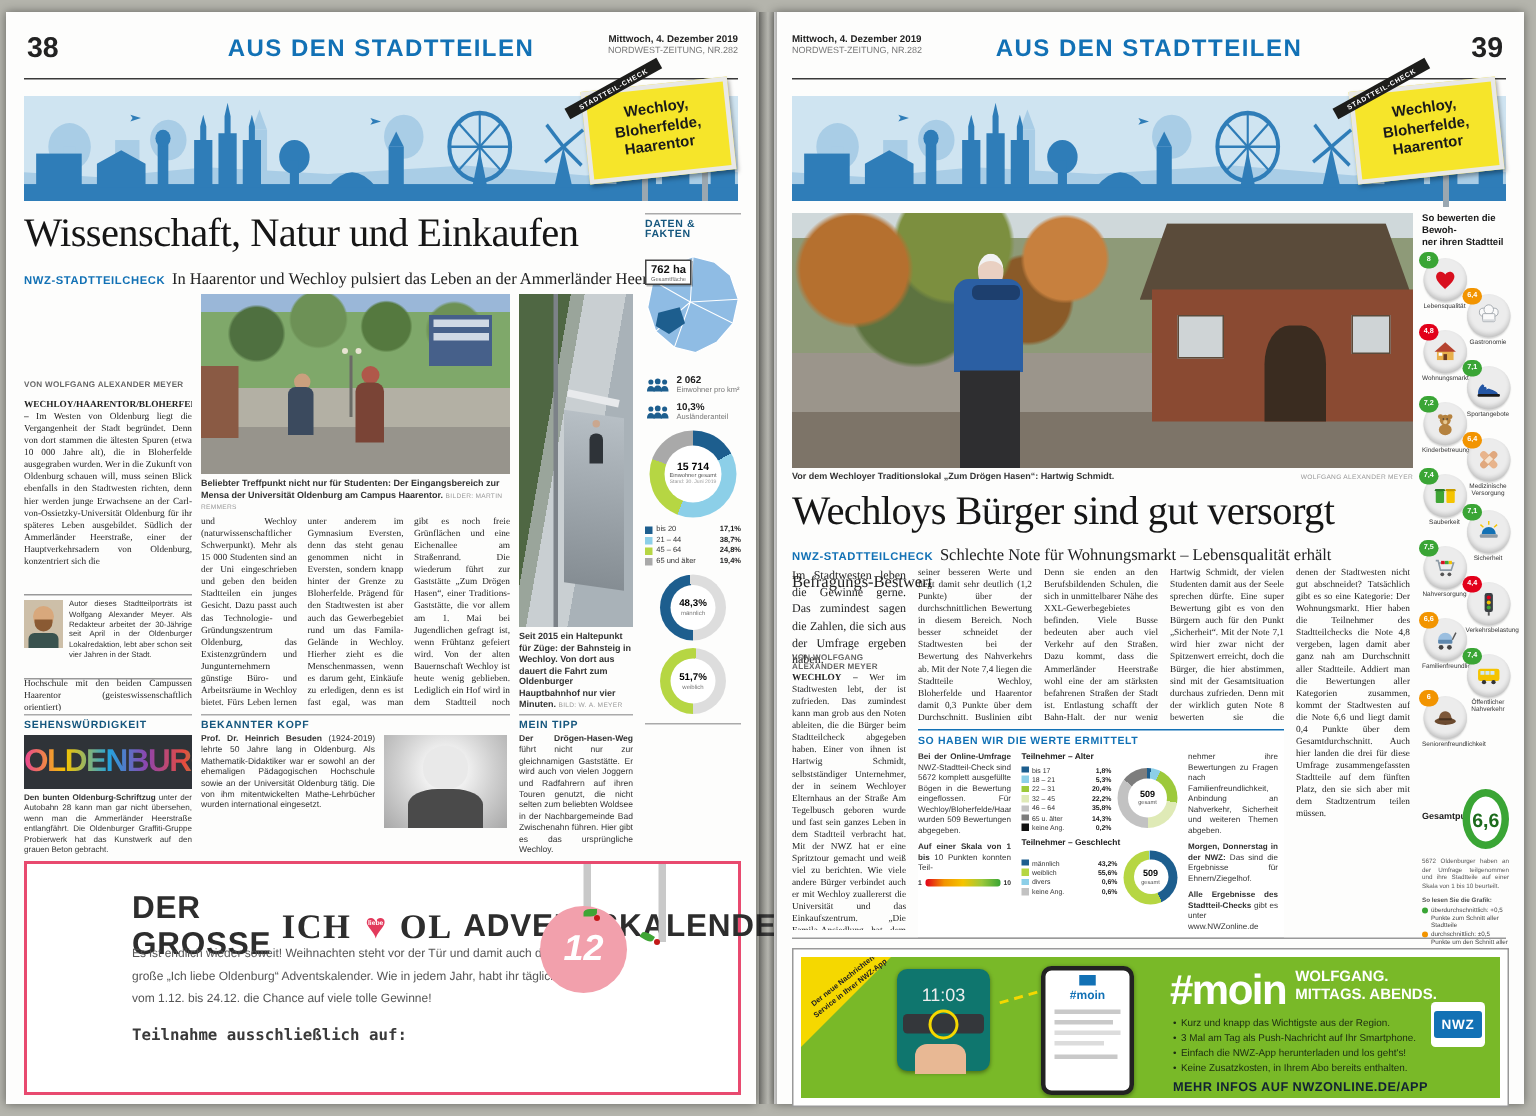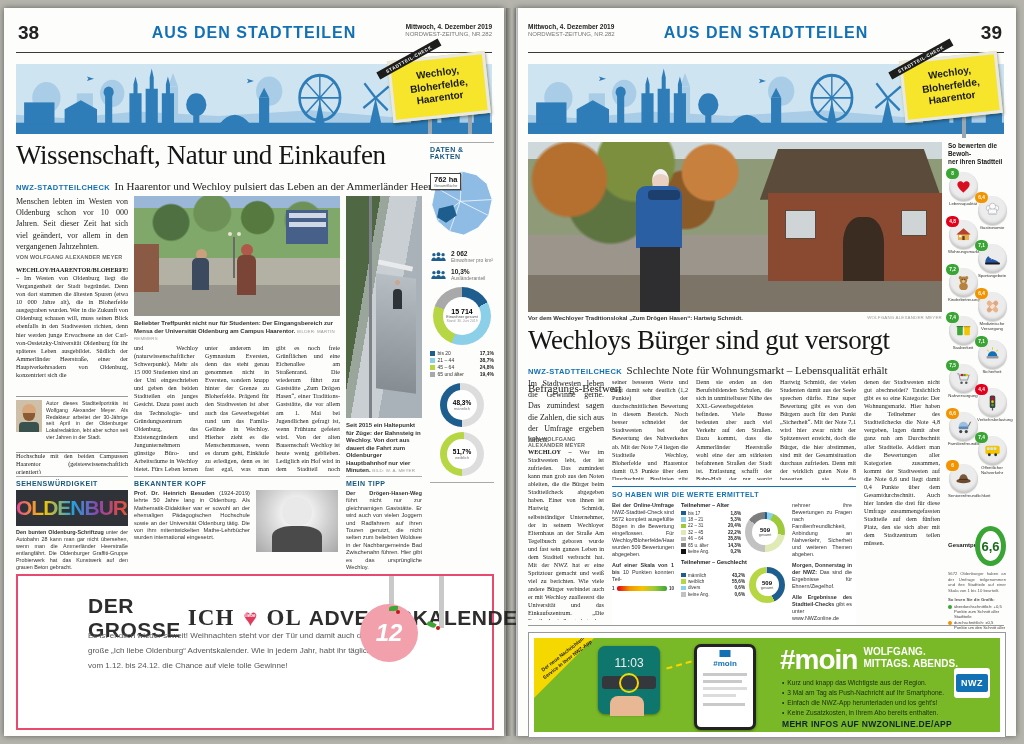--- a/index.html
+++ b/index.html
@@ -167,21 +167,20 @@
     <div class="post" style="right:20px;top:50px;height:20px;"></div>
     <div class="post" style="right:60px;top:52px;height:18px;"></div>
   </div>
 
   <div class="abs hl" style="left:12px;top:132px;">Wissenschaft, Natur und Einkaufen</div>
   <div class="abs" style="left:12px;top:168px;width:476px;">
     <span class="kick">NWZ-STADTTEILCHECK</span>
     <span class="sub">In Haarentor und Wechloy pulsiert das Leben an der Ammerländer Heerstraße</span>
   </div>
 
-  <div class="abs intro" style="left:12px;top:188px;width:112px;">Menschen lebten im Westen von Oldenburg schon vor 10 000 Jahren. Seit dieser Zeit hat sich viel geändert, vor allem in den vergangenen Jahrzehnten.</div>
   <div class="abs byl" style="left:12px;top:246px;width:112px;">VON WOLFGANG ALEXANDER MEYER</div>
   <div class="abs bodytx" style="left:12px;top:258px;width:112px;height:126px;"><b>WECHLOY/HAARENTOR/BLOHERFELDE –</b> <span>Im Westen von Oldenburg liegt die Vergangenheit der Stadt begründet. Denn von dort stammen die ältesten Spuren (etwa 10 000 Jahre alt), die in Bloherfelde ausgegraben wurden. Wer in die Zukunft von Oldenburg schauen will, muss seinen Blick ebenfalls in den Stadtwesten richten, denn hier werden junge Erwachsene an der Carl-von-Ossietzky-Universität Oldenburg für ihr späteres Leben ausgebildet. Südlich der Ammerländer Heerstraße, einer der Hauptverkehrsadern von Oldenburg, konzentriert sich die</span></div>
 
   <div class="abs" style="left:12px;top:388px;width:112px;height:52px;border-top:1px solid #999;border-bottom:1px solid #999;padding-top:3px;display:flex;gap:4px;">
     <div class="photo" style="position:relative;flex:none;width:26px;height:32px;background:#cdbfa8;">
       <div class="fig" style="left:6px;top:4px;width:14px;height:14px;border-radius:50%;background:#d8a87c;"></div>
       <div class="fig" style="left:7px;top:13px;width:12px;height:8px;border-radius:0 0 6px 6px;background:#8a5a33;"></div>
       <div class="fig" style="left:3px;top:22px;width:20px;height:10px;border-radius:4px 4px 0 0;background:#39524e;"></div>
     </div>
     <div class="boxtx" style="font-size:5.2px;">Autor dieses Stadtteilporträts ist Wolfgang Alexander Meyer. Als Redakteur arbeitet der 30-Jährige seit April in der Oldenburger Lokalredaktion, lebt aber schon seit vier Jahren in der Stadt.</div>
@@ -349,20 +348,21 @@
   <div class="abs advent" style="left:12px;top:566px;width:474px;height:152px;">
     <div class="abs" style="left:70px;top:18px;display:flex;align-items:center;gap:7px;">
       <span class="adv-t">DER GROSSE</span>
       <span class="adv-logo">ICH</span>
       <span class="adv-heart">♥<i>liebe</i></span>
       <span class="adv-logo">OL</span>
       <span class="adv-t">ADVENTSKALENDER!</span>
     </div>
     <div class="abs adv-body" style="left:70px;top:52px;width:300px;">Es ist endlich wieder soweit! Weihnachten steht vor der Tür und damit auch der große „Ich liebe Oldenburg“ Adventskalender. Wie in jedem Jahr, habt ihr täglich vom 1.12. bis 24.12. die Chance auf viele tolle Gewinne!</div>
     <div class="abs" style="left:70px;top:108px;">
+      <div class="adv-cta1">Teilnahme ausschließlich auf:</div>
     </div>
     <div class="strap" style="right:98px;top:0;height:34px;"></div>
     <div class="strap" style="right:48px;top:0;height:52px;"></div>
     <div class="ball" style="right:74px;top:28px;width:58px;height:58px;background:#f2a0ac;font-size:24px;font-style:italic;text-align:center;">
         <span>12</span>
       </div>
     <div class="holly" style="right:94px;top:30px;"></div>
     <div class="berry" style="right:92px;top:34px;"></div>
     <div class="holly" style="right:56px;top:46px;transform:rotate(30deg);"></div>
     <div class="berry" style="right:52px;top:50px;"></div>

